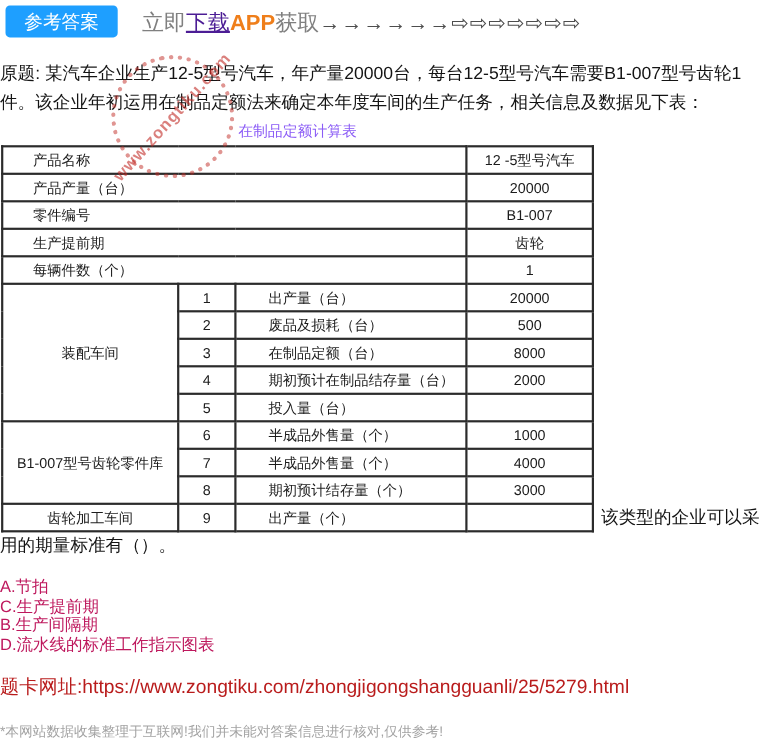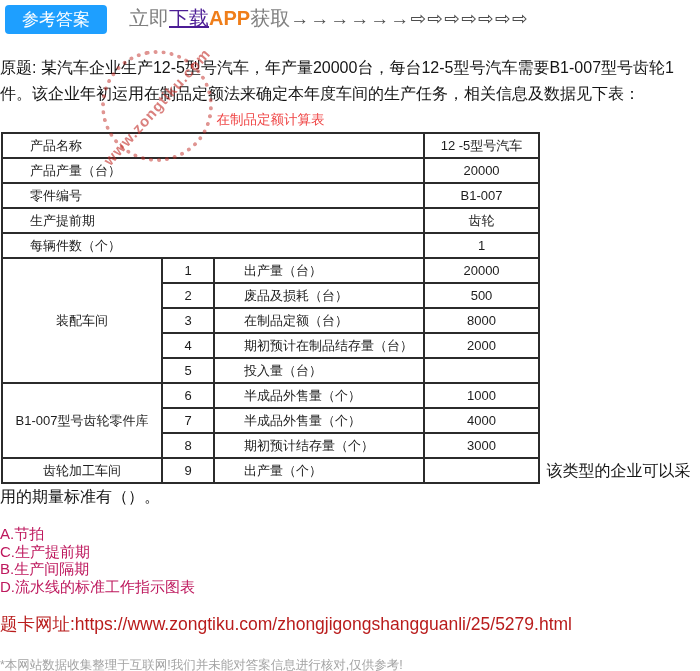--- a/index.html
+++ b/index.html
@@ -3,21 +3,21 @@
 <meta charset="utf-8">
 <style>
   * { margin:0; padding:0; box-sizing:border-box; }
   html,body { background:#ffffff; }
   body {
     width:700px; height:671px; overflow:hidden; position:relative;
     font-family:"Liberation Sans","DejaVu Sans",sans-serif; color:#1a1a1a;
   }
 
   
-  .topbar { display:flex; align-items:flex-start; padding:5px 0 0 5px; height:34px; }
+  .topbar { display:flex; align-items:flex-end; padding:5px 0 0 5px; height:34px; }
   .answer-btn {
     background:#1e9fff; color:#ffffff; border:none; border-radius:4px;
     font-size:17px; padding:4px 17px; height:29px; line-height:21px; cursor:pointer;
     font-family:inherit;
   }
   .promo { margin-left:22px; font-size:20px; color:#808080; cursor:pointer; white-space:nowrap; }
   .promo .red    { color:#4c1d95;text-decoration:underline; }
   .promo .orange { color:#ef7e1a; font-weight:bold; }
   .promo .arrows { color:#4d4d4d; letter-spacing:1px; font-size:19px; }
 
@@ -31,21 +31,21 @@
   .stamp span {
     transform:rotate(-38deg);
     color:rgba(193,44,38,0.60); font-size:15px; font-weight:bold;
     letter-spacing:1px; white-space:nowrap;
   }
 
   
   .question { margin-top:21px; font-size:16px; line-height:26px; color:#141414; position:relative; z-index:2; }
 
   .figure { display:inline-block; vertical-align:bottom; margin:2px 2px 0 1px; line-height:normal; }
-  .tbl-title { display:block; text-align:center; font-size:13.5px; color:#ef4444; padding:2px 0 3px 0; }
+  .tbl-title { display:block; text-align:center; font-size:13.5px; color:#8b5cf6; padding:2px 0 3px 0; }
 
   table.calc { border-collapse:collapse; table-layout:fixed; width:537px; }
   table.calc col.c-group { width:160px; }
   table.calc col.c-num   { width:52px;  }
   table.calc col.c-desc  { width:210px; }
   table.calc col.c-val   { width:115px; }
   table.calc td {
     border:2px solid #2b2b2b; height:25px; font-size:13px; color:#1c1c1c;
     overflow:hidden; white-space:nowrap; padding:1px;
   }

